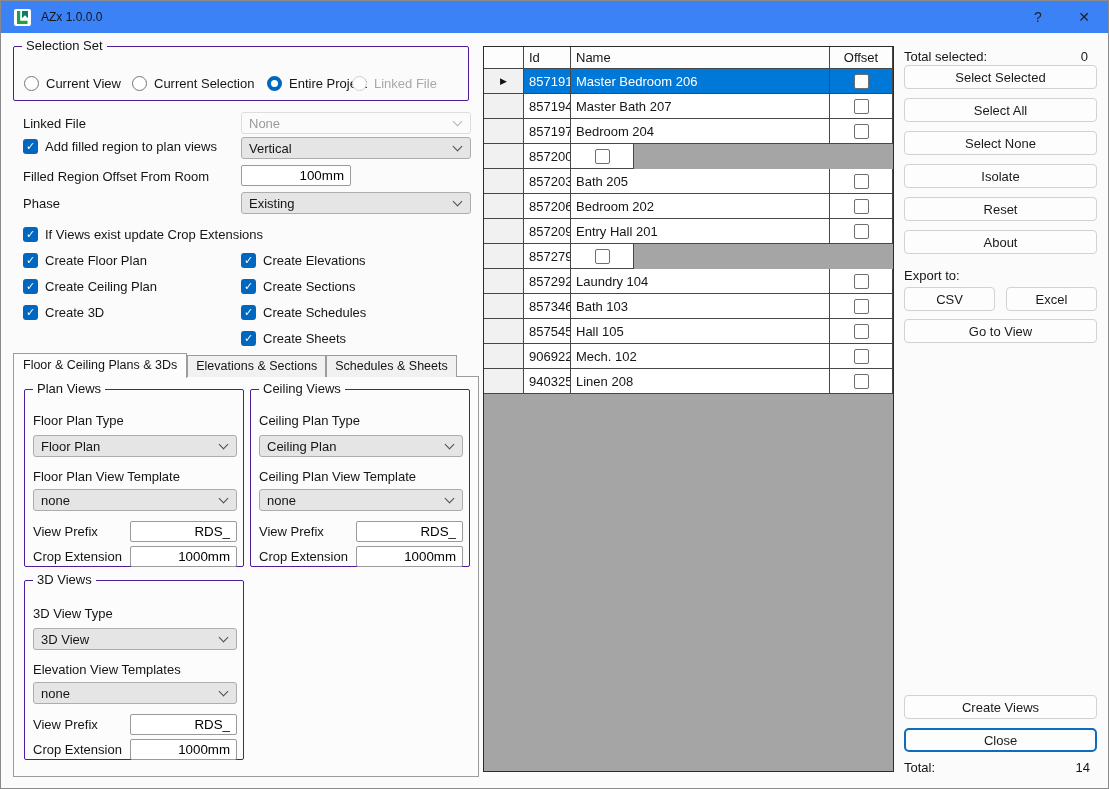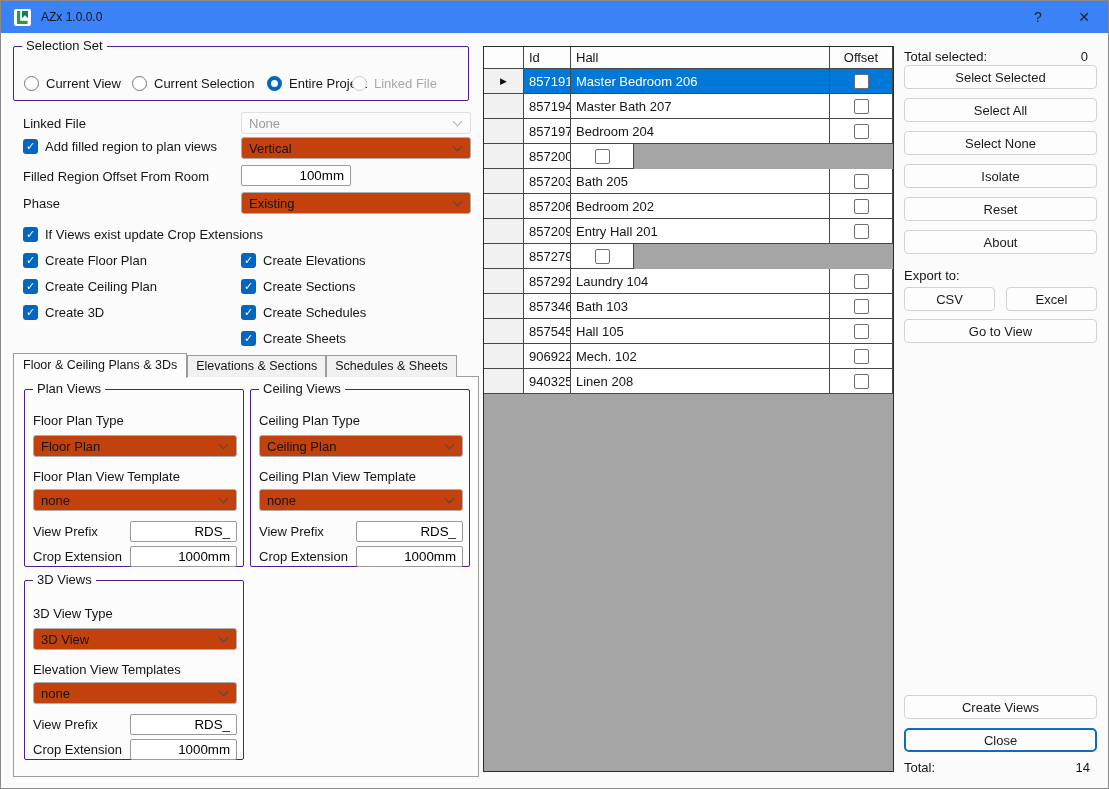--- a/index.html
+++ b/index.html
@@ -9,21 +9,21 @@
   
   .titlebar { position:absolute; top:0; left:0; right:0; height:32px; display:flex; align-items:center; background:#3b82f6; }
   .app-icon { margin-left:13px; width:17px; height:17px; }
   .title-text { margin-left:10px; font-size:12px; }
   .tb-btn { position:absolute; top:0; width:46px; height:32px; display:flex; align-items:center; justify-content:center; font-size:14px; color:#222; }
   .tb-help { right:47px; }
   .tb-close { right:1px; }
 
   
   .lbl { position:absolute; white-space:nowrap; }
-  .combo { position:absolute; height:22px; background:#c2410c; border:1px solid #adadad; border-radius:3px; display:flex; align-items:center; justify-content:space-between; padding:0 9px 0 7px; white-space:nowrap; }
+  .combo { position:absolute; height:22px; background:#e5e5e5; border:1px solid #adadad; border-radius:3px; display:flex; align-items:center; justify-content:space-between; padding:0 9px 0 7px; white-space:nowrap; }
   .combo .chev { width:7px; height:7px; border-right:1.6px solid #4d4d4d; border-bottom:1.6px solid #4d4d4d; transform:rotate(45deg); margin-top:-4px; flex:0 0 auto; }
   .combo.disabled { color:#9a9a9a; background:#fbfbfb; border-color:#dedede; }
   .combo.disabled .chev { border-color:#b5b5b5; }
   .tinput { position:absolute; height:21px; background:#fff; border:1px solid #9a9a9a; border-radius:2px; text-align:right; padding:0 6px; line-height:19px; }
   .cb { position:absolute; display:flex; align-items:center; gap:7px; white-space:nowrap; }
   .cb .box { width:15px; height:15px; border-radius:3px; background:#0067c0; color:#fff; display:flex; align-items:center; justify-content:center; font-size:11px; line-height:1; flex:0 0 auto; }
   .radio { position:absolute; display:flex; align-items:center; gap:7px; white-space:nowrap; }
   .radio .dot { width:15px; height:15px; border-radius:50%; border:1px solid #767676; background:#fff; flex:0 0 auto; }
   .radio.sel .dot { border:4.5px solid #0067c0; }
   .radio.dis { color:#a8a8a8; }
@@ -222,21 +222,21 @@
         <input class="tinput" style="left: 105px; top: 158px; width: 107px;" value="1000mm">
       </div>
 
     </div>
   </div>
 
   <div class="grid">
     <div class="g-header">
       <div class="g-cell col-rowsel"></div>
       <div class="g-cell col-id">Id</div>
-      <div class="g-cell col-name">Hall</div>
+      <div class="g-cell col-name">Name</div>
       <div class="g-cell col-chk">Offset</div>
     </div>
     <div class="g-row current">
         <div class="g-cell col-rowsel">
           <span class="arrow">▶</span>
         </div>
         <div class="g-cell col-id">857191</div>
         <div class="g-cell col-name">Master Bedroom 206</div>
         <div class="g-cell col-chk">
           <span class="gcb"></span>

